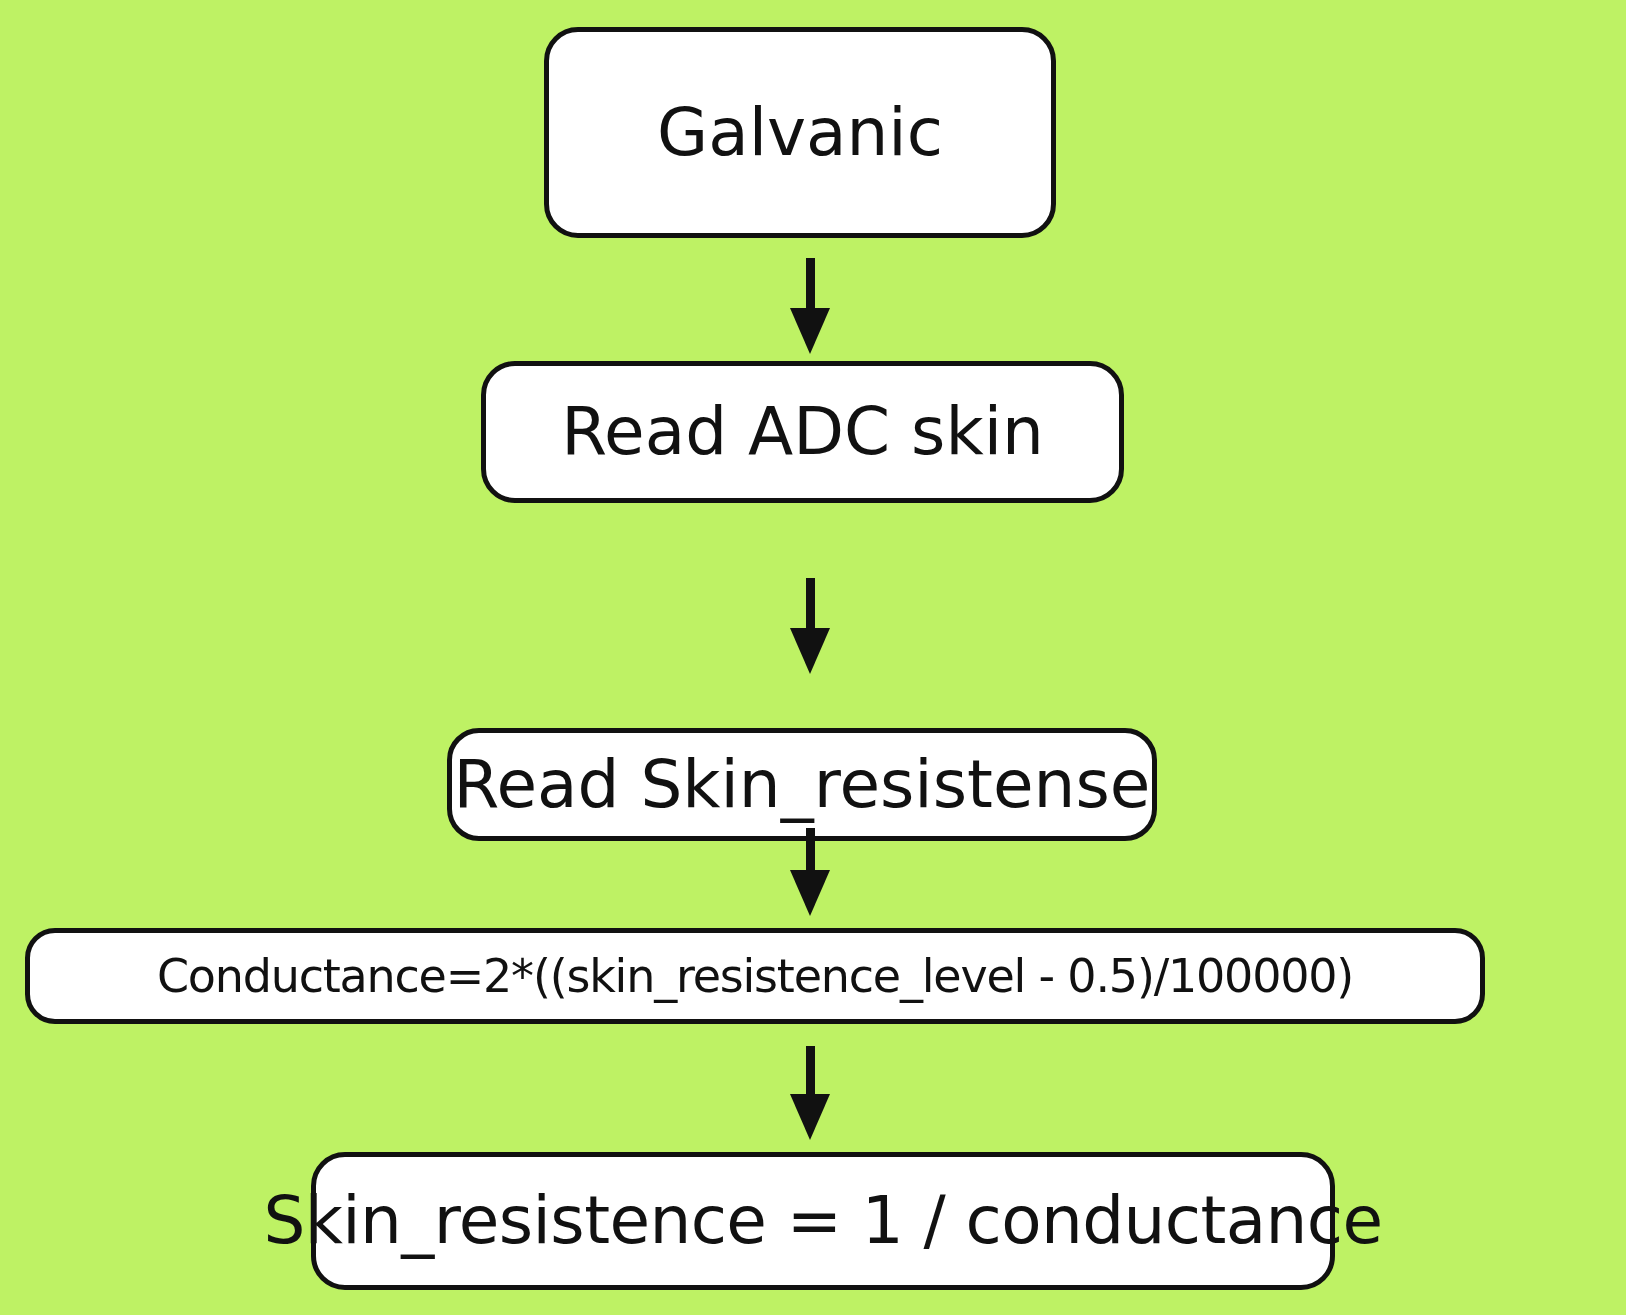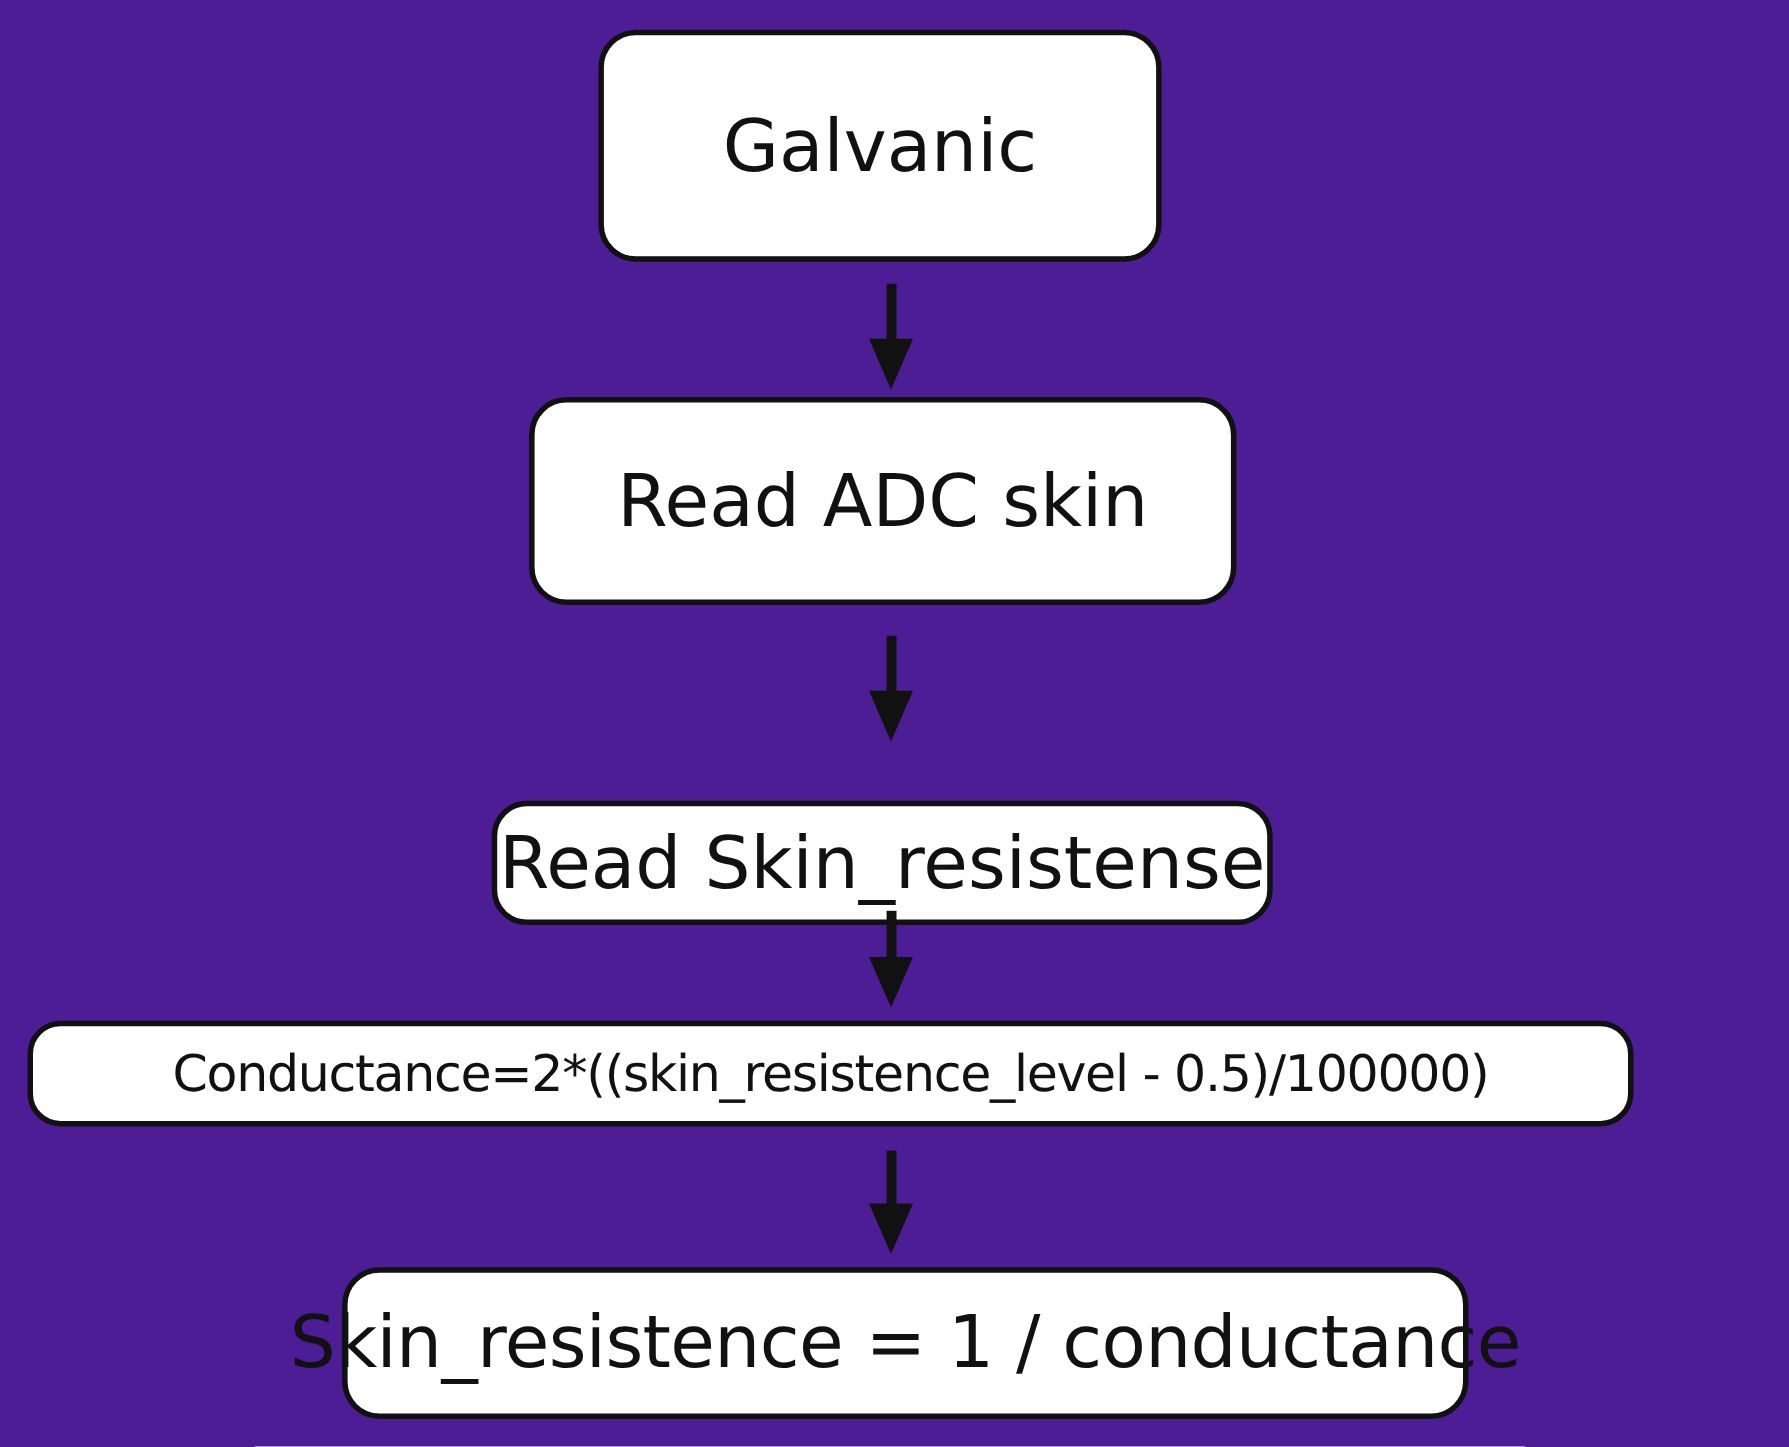--- a/index.html
+++ b/index.html
@@ -8,21 +8,21 @@
     padding: 0;
     background: #ffffff;
   }
   body {
     font-family: "DejaVu Sans", sans-serif;
   }
   #canvas {
     position: relative;
     width: 1626px;
     height: 1315px;
-    background: #4c1d95;
+    background: #bef264;
     overflow: hidden;
   }
   .node {
     position: absolute;
     box-sizing: border-box;
     border: 5px solid #111111;
     border-radius: 30px;
     background: #ffffff;
     display: flex;
     flex-direction: column;
@@ -50,21 +50,21 @@
     border-radius: 34px;
     letter-spacing: 0px;
   }
   #node-gsr .line { padding: 1px 0; }
 
   
   #node-adc {
     left: 481px;
     top: 361px;
     width: 643px;
-    height: 189px;
+    height: 142px;
     font-size: 66px;
     border-radius: 34px;
     letter-spacing: 0px;
   }
   #node-adc .line { padding: 1px 0; }
 
   
   #node-read-res {
     left: 447px;
     top: 692px;

